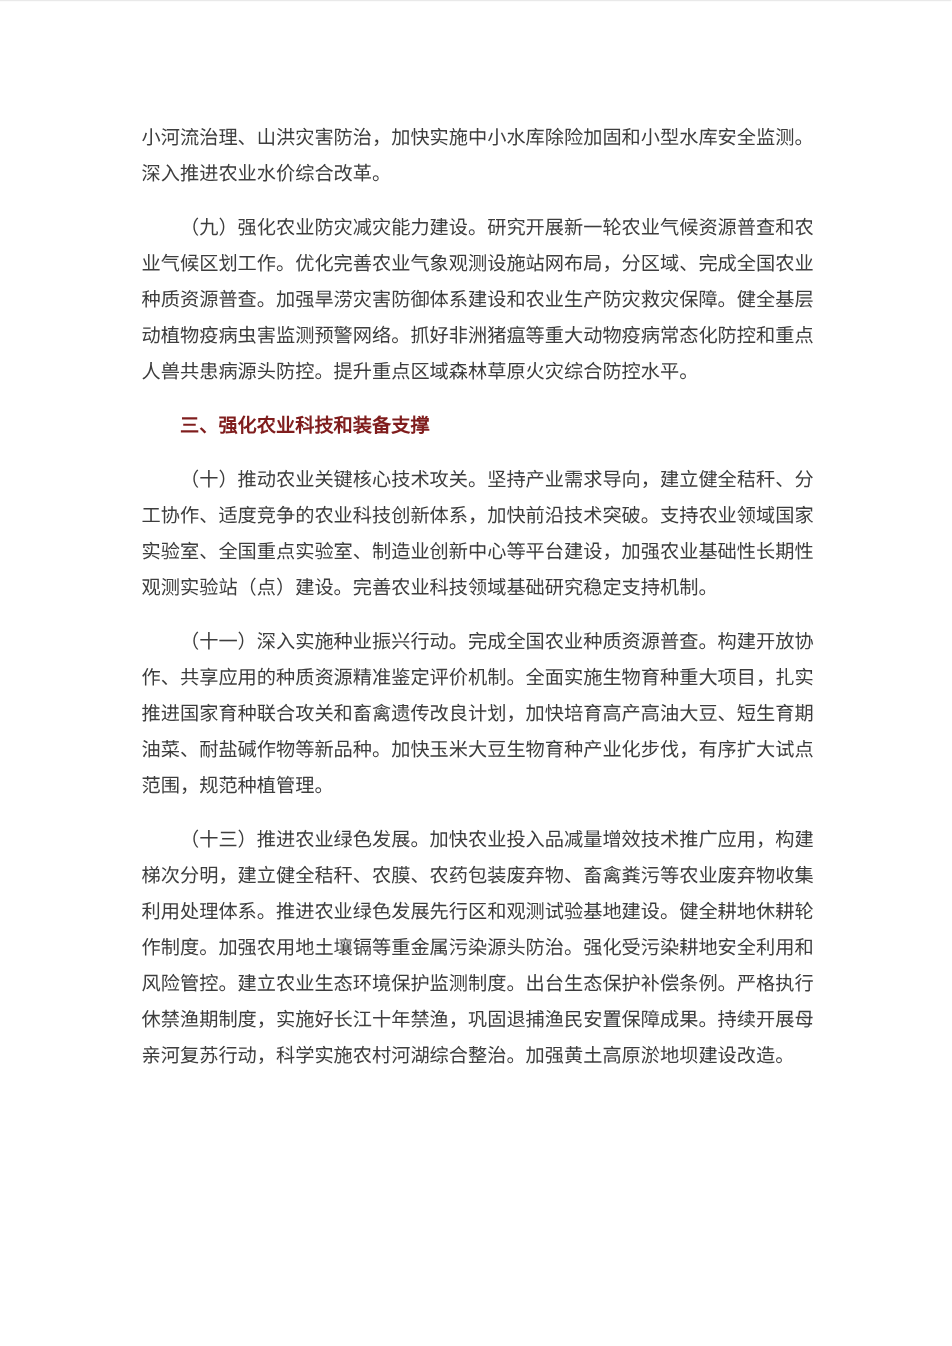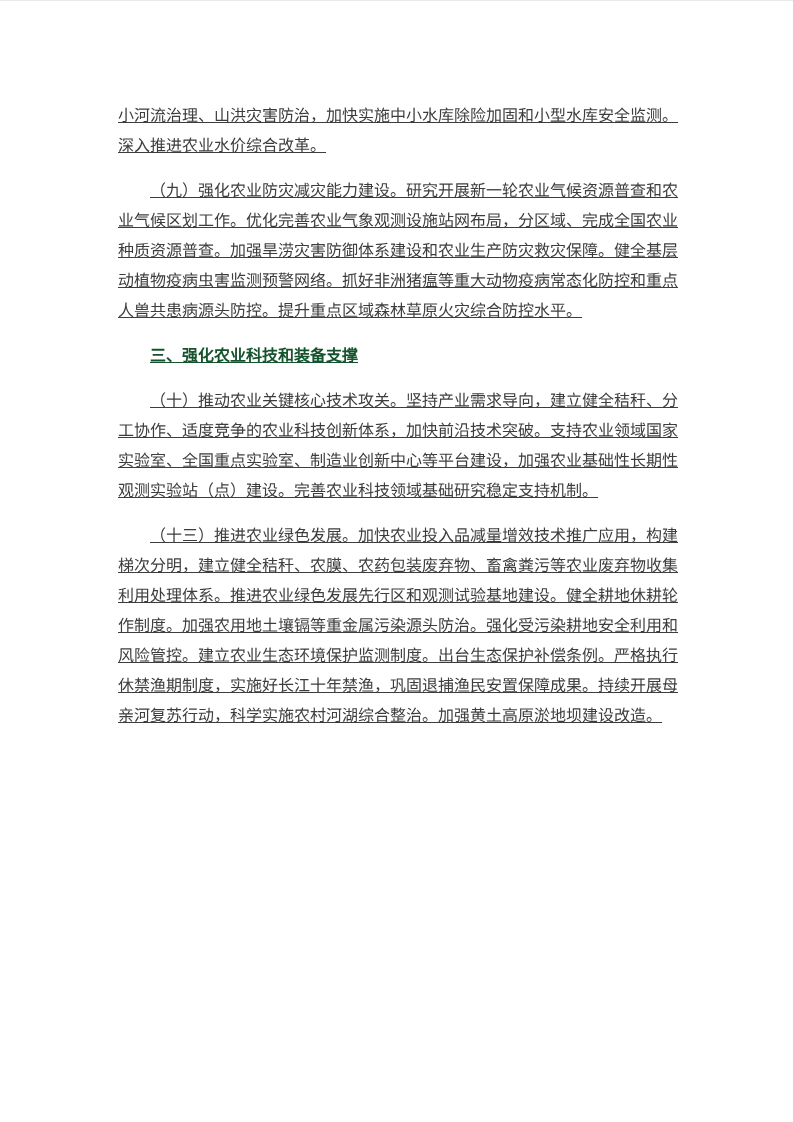--- a/index.html
+++ b/index.html
@@ -18,47 +18,47 @@
     padding: 85px 115px 0 118px;
     overflow: hidden;
     font-family: "Liberation Serif", "DejaVu Serif", serif;
     font-size: 16px;
     line-height: 30px;
     color: #3d3d3d;
     text-align: justify;
   }
   .page p {
     margin: 15px 0;
-    text-decoration: underline;
   }
   .body-p {
     text-indent: 2em;
   }
   .body-p.no-indent {
     text-indent: 0;
   }
   .section-heading {
     margin: 15px 0;
     font-size: 16px;
     line-height: 30px;
     font-weight: bold;
     text-indent: 2em;
-    color: #14532d;
+    color: #7f1d1d;
     font-family: "Liberation Sans", "DejaVu Sans", sans-serif;
     text-align: left;
   }
 </style>
 </head>
 <body>
 
 <div class="page">
   <p class="body-p no-indent">小河流治理、山洪灾害防治，加快实施中小水库除险加固和小型水库安全监测。深入推进农业水价综合改革。</p>
 
   <p class="body-p">（九）强化农业防灾减灾能力建设。研究开展新一轮农业气候资源普查和农业气候区划工作。优化完善农业气象观测设施站网布局，分区域、完成全国农业种质资源普查。加强旱涝灾害防御体系建设和农业生产防灾救灾保障。健全基层动植物疫病虫害监测预警网络。抓好非洲猪瘟等重大动物疫病常态化防控和重点人兽共患病源头防控。提升重点区域森林草原火灾综合防控水平。</p>
 
   <p class="section-heading">三、强化农业科技和装备支撑</p>
 
   <p class="body-p">（十）推动农业关键核心技术攻关。坚持产业需求导向，建立健全秸秆、分工协作、适度竞争的农业科技创新体系，加快前沿技术突破。支持农业领域国家实验室、全国重点实验室、制造业创新中心等平台建设，加强农业基础性长期性观测实验站（点）建设。完善农业科技领域基础研究稳定支持机制。</p>
 
+  <p class="body-p">（十一）深入实施种业振兴行动。完成全国农业种质资源普查。构建开放协作、共享应用的种质资源精准鉴定评价机制。全面实施生物育种重大项目，扎实推进国家育种联合攻关和畜禽遗传改良计划，加快培育高产高油大豆、短生育期油菜、耐盐碱作物等新品种。加快玉米大豆生物育种产业化步伐，有序扩大试点范围，规范种植管理。</p>
 
 
   <p class="body-p">（十三）推进农业绿色发展。加快农业投入品减量增效技术推广应用，构建梯次分明，建立健全秸秆、农膜、农药包装废弃物、畜禽粪污等农业废弃物收集利用处理体系。推进农业绿色发展先行区和观测试验基地建设。健全耕地休耕轮作制度。加强农用地土壤镉等重金属污染源头防治。强化受污染耕地安全利用和风险管控。建立农业生态环境保护监测制度。出台生态保护补偿条例。严格执行休禁渔期制度，实施好长江十年禁渔，巩固退捕渔民安置保障成果。持续开展母亲河复苏行动，科学实施农村河湖综合整治。加强黄土高原淤地坝建设改造。</p>
 </div>
 
 </body></html>

